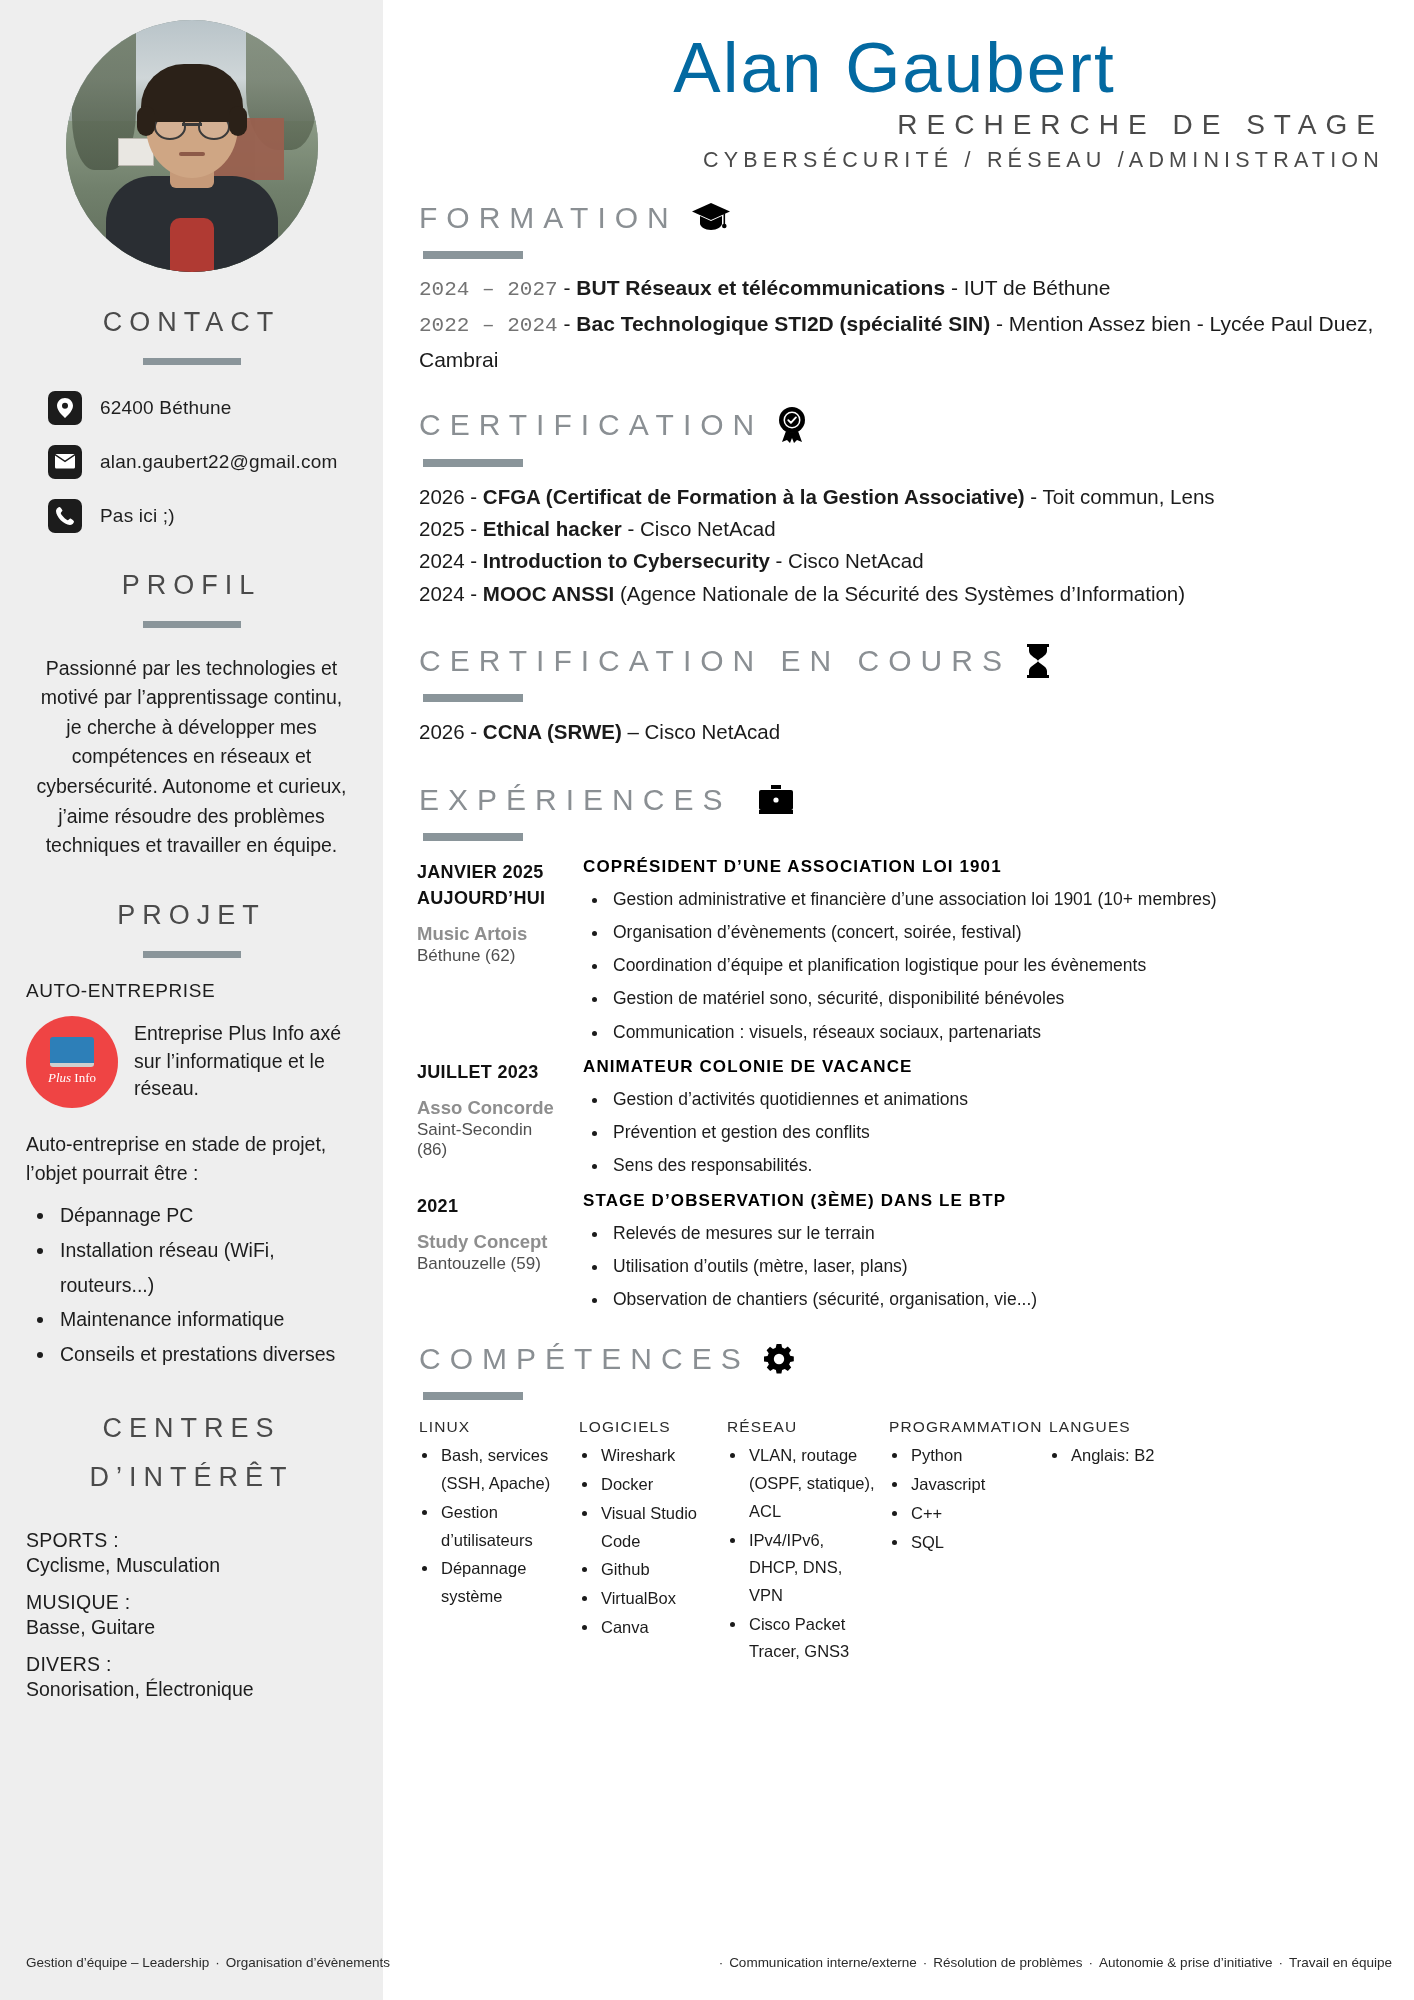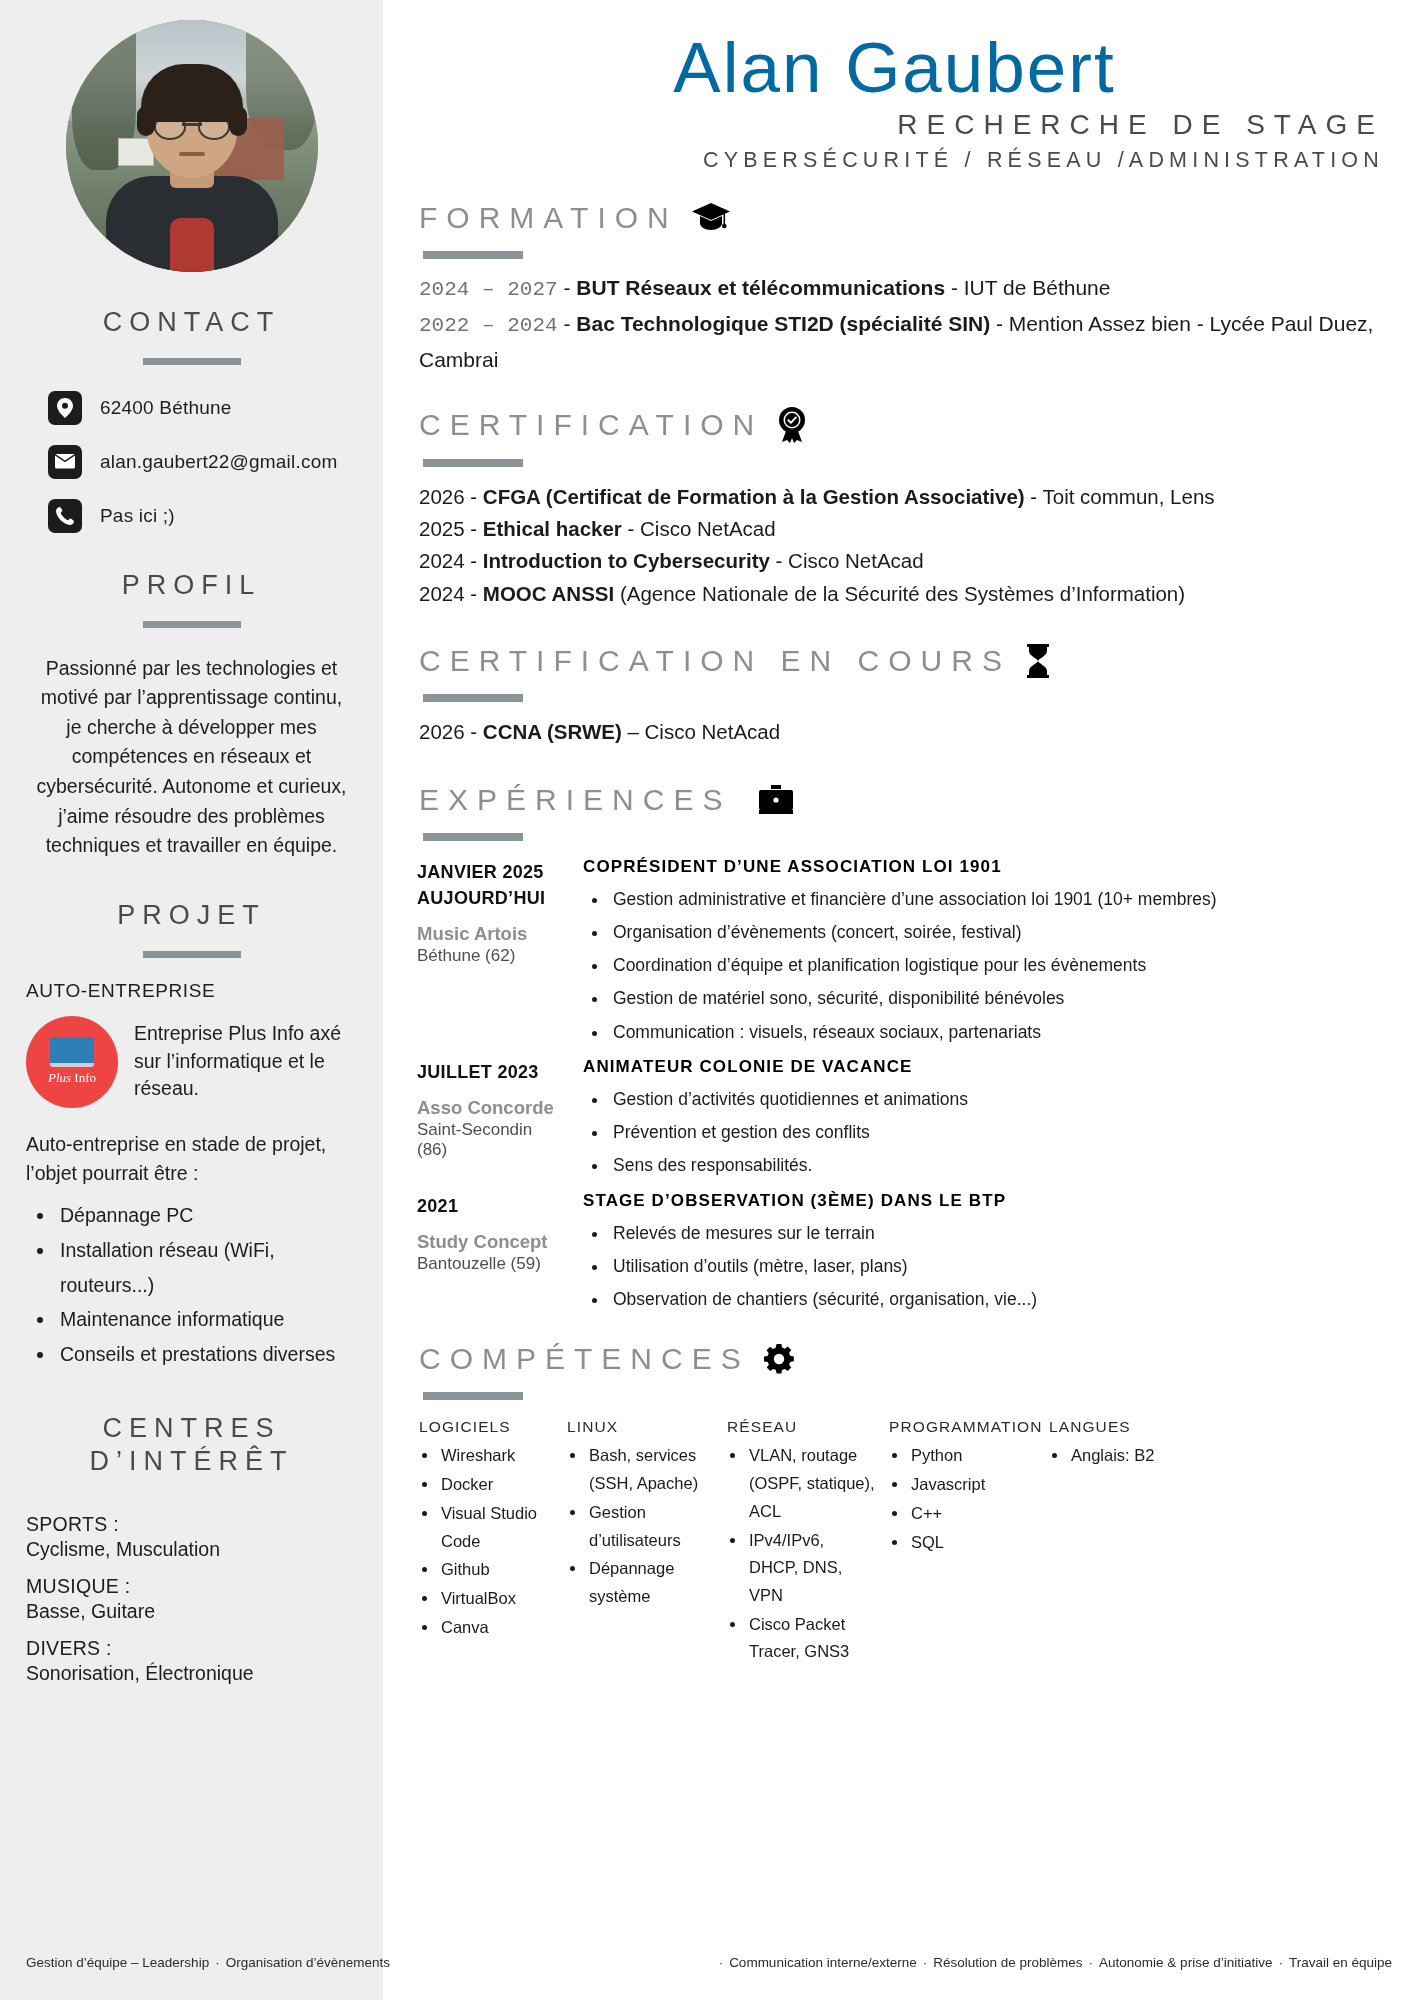--- a/index.html
+++ b/index.html
@@ -135,21 +135,21 @@
     position:absolute; left:50%; transform:translateX(-50%); bottom:116px;
     width:26px; height:4px; background:#8d5a48; border-radius:3px;
   }
 
   .side-heading {
     text-align: center;
     font-size: 27px;
     letter-spacing: 7px;
     color: #4a4a4a;
     font-weight: 400;
-    margin: 0;
+    margin: 16px;
     padding: 0;
     line-height: 1.25;
   }
   .contact-heading { margin-top: 34px; }
   .side-rule {
     width: 98px;
     height: 7px;
     background: #8a959a;
     margin: 18px auto 0 auto;
   }
@@ -676,39 +676,39 @@
       <span class="ic">
         <svg width="30" height="30" viewBox="0 0 30 30">
             <path d="M12.6 0h4.8l.7 3.6 2.7 1.1 3-2.1 3.4 3.4-2.1 3 1.1 2.7 3.6.7v4.8l-3.6.7-1.1 2.7 2.1 3-3.4 3.4-3-2.1-2.7 1.1-.7 3.6h-4.8l-.7-3.6-2.7-1.1-3 2.1-3.4-3.4 2.1-3-1.1-2.7L0 17.4v-4.8l3.6-.7 1.1-2.7-2.1-3L6 2.8l3 2.1 2.7-1.1L12.6 0z"></path>
             <circle cx="15" cy="15" r="5.2" fill="#fff"></circle>
           </svg>
       </span>
     </div>
     <div class="sec-rule"></div>
 
     <div class="skills-grid">
+      <div class="skill-col c1">
+        <div class="skill-head">LINUX</div>
+        <ul class="skill-ul">
+          <li>Bash, services (SSH, Apache)</li>
+          <li>Gestion d’utilisateurs</li>
+          <li>Dépannage système</li>
+        </ul>
+      </div>
       <div class="skill-col c0">
         <div class="skill-head">LOGICIELS</div>
         <ul class="skill-ul">
           <li>Wireshark</li>
           <li>Docker</li>
           <li>Visual Studio Code</li>
           <li>Github</li>
           <li>VirtualBox</li>
           <li>Canva</li>
         </ul>
       </div>
-      <div class="skill-col c1">
-        <div class="skill-head">LINUX</div>
-        <ul class="skill-ul">
-          <li>Bash, services (SSH, Apache)</li>
-          <li>Gestion d’utilisateurs</li>
-          <li>Dépannage système</li>
-        </ul>
-      </div>
       <div class="skill-col c2">
         <div class="skill-head">RÉSEAU</div>
         <ul class="skill-ul">
           <li>VLAN, routage (OSPF, statique), ACL</li>
           <li>IPv4/IPv6, DHCP, DNS, VPN</li>
           <li>Cisco Packet Tracer, GNS3</li>
         </ul>
       </div>
       <div class="skill-col c3">
         <div class="skill-head">PROGRAMMATION</div>

